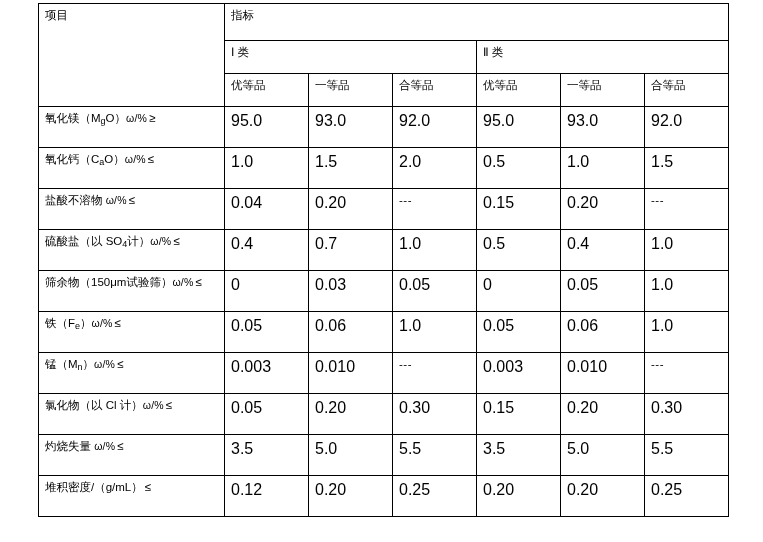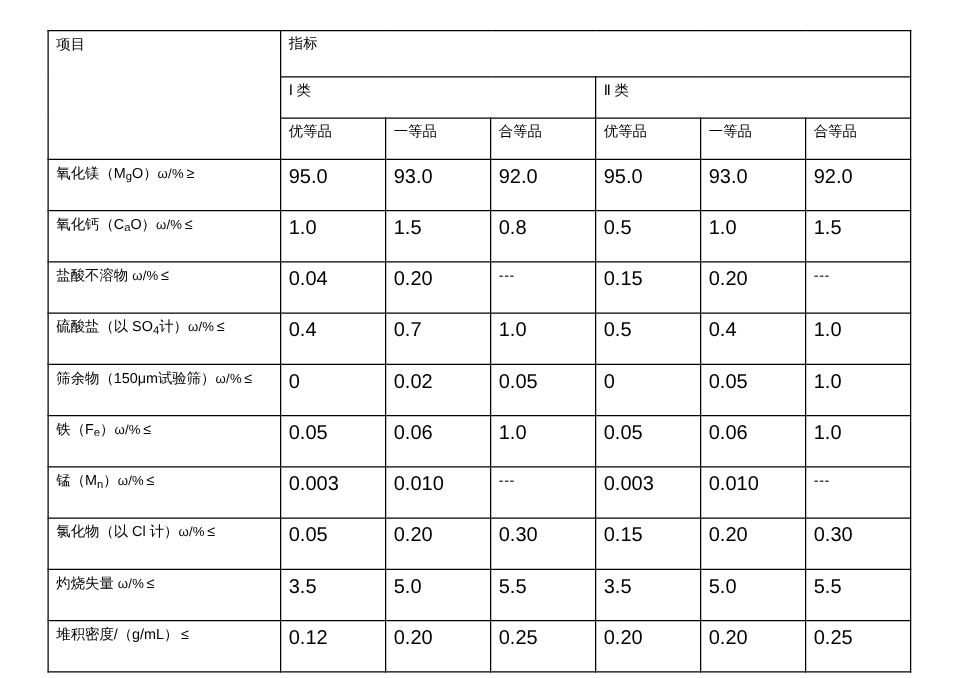--- a/index.html
+++ b/index.html
@@ -17,21 +17,21 @@
   .page {
     position: relative;
     width: 763px;
     height: 542px;
     background: #ffffff;
     box-sizing: border-box;
   }
   table.spec {
     position: absolute;
     left: 38px;
-    top: 24px;
+    top: 3px;
     width: 691px;
     border-collapse: collapse;
     table-layout: fixed;
     font-size: 11.5px;
   }
   table.spec td, table.spec th {
     border: 1px solid #000000;
     padding: 4px 6px 4px 6px;
     vertical-align: top;
     font-weight: normal;
@@ -41,26 +41,24 @@
   }
   .col-item { width: 186px; }
   .col-val { width: 84px; }
   .hdr-item {
     height: 62px;
     vertical-align: top;
   }
   .hdr-index {
     text-align: center;
     height: 28px;
-    font-family: Liberation Mono, monospace;
   }
   .hdr-class {
     text-align: center;
     height: 24px;
-    font-family: Liberation Serif, serif;
   }
   .hdr-grade {
     height: 24px;
   }
   .row-cell {
     height: 32px;
   }
   .item-label {
     white-space: nowrap;
   }
@@ -123,21 +121,21 @@
           <td class="row-cell val">93.0</td>
           <td class="row-cell val">92.0</td>
           <td class="row-cell val">95.0</td>
           <td class="row-cell val">93.0</td>
           <td class="row-cell val">92.0</td>
         </tr>
         <tr>
           <td class="row-cell item-label">氧化钙（C<span class="sub">a</span>O）<span class="unit">ω/%</span><span class="op">≤</span></td>
           <td class="row-cell val">1.0</td>
           <td class="row-cell val">1.5</td>
-          <td class="row-cell val">0.8</td>
+          <td class="row-cell val">2.0</td>
           <td class="row-cell val">0.5</td>
           <td class="row-cell val">1.0</td>
           <td class="row-cell val">1.5</td>
         </tr>
         <tr>
           <td class="row-cell item-label">盐酸不溶物 <span class="unit">ω/%</span><span class="op">≤</span></td>
           <td class="row-cell val">0.04</td>
           <td class="row-cell val">0.20</td>
           <td class="row-cell val dash">---</td>
           <td class="row-cell val">0.15</td>
@@ -149,21 +147,21 @@
           <td class="row-cell val">0.4</td>
           <td class="row-cell val">0.7</td>
           <td class="row-cell val">1.0</td>
           <td class="row-cell val">0.5</td>
           <td class="row-cell val">0.4</td>
           <td class="row-cell val">1.0</td>
         </tr>
         <tr>
           <td class="row-cell item-label">筛余物（150μm试验筛）<span class="unit">ω/%</span><span class="op">≤</span></td>
           <td class="row-cell val">0</td>
-          <td class="row-cell val">0.02</td>
+          <td class="row-cell val">0.03</td>
           <td class="row-cell val">0.05</td>
           <td class="row-cell val">0</td>
           <td class="row-cell val">0.05</td>
           <td class="row-cell val">1.0</td>
         </tr>
         <tr>
           <td class="row-cell item-label">铁（F<span class="sub">e</span>）<span class="unit">ω/%</span><span class="op">≤</span></td>
           <td class="row-cell val">0.05</td>
           <td class="row-cell val">0.06</td>
           <td class="row-cell val">1.0</td>

